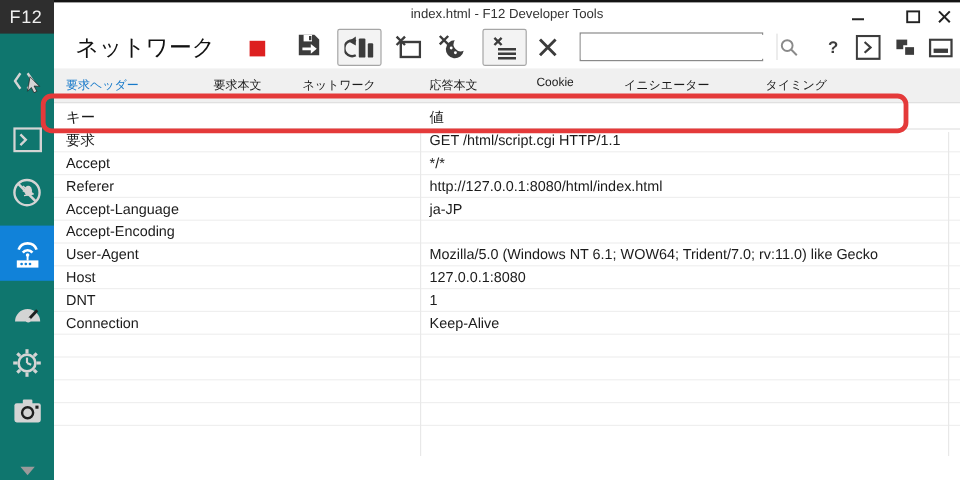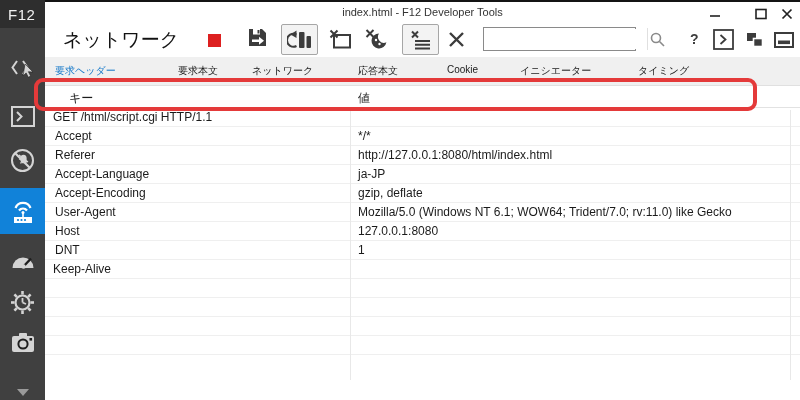--- a/index.html
+++ b/index.html
@@ -1,20 +1,20 @@
 <!DOCTYPE html>
 <html><head>
 <meta charset="utf-8">
 <style>
   * { margin:0; padding:0; box-sizing:border-box; }
   html,body { width:800px; height:400px; overflow:hidden; }
   body { font-family:"Liberation Sans","DejaVu Sans",sans-serif; background:#fff; position:relative; color:#1b1b1b; }
 
   
-  #sidebar { position:absolute; left:0; top:0; width:45px; height:400px; background:#404040; z-index:5; }
+  #sidebar { position:absolute; left:0; top:0; width:45px; height:400px; background:#0f766e; z-index:5; }
   .f12-box { height:28px; background:#2e2e2e; color:#f0f0f0; font-size:15px; display:flex; align-items:center; padding-left:8px; letter-spacing:.5px; }
   .sb-btn { position:absolute; left:0; width:45px; height:40px; display:flex; align-items:center; justify-content:center; cursor:pointer; }
   .sb-btn.active { background:#1182d9; height:46px; }
   .sb-dom { top:48px; } .sb-console { top:96px; } .sb-debug { top:140px; }
   .sb-net { top:188px; } .sb-gauge { top:240px; } .sb-gear { top:282px; }
   .sb-cam { top:322px; } .sb-chev { top:372px; }
   .chev-down { width:0; height:0; border-left:6px solid transparent; border-right:6px solid transparent; border-top:7px solid #9a9a9a; }
 
   
   #main { position:absolute; left:45px; top:0; width:755px; height:352px; background:#fff; }
@@ -58,21 +58,21 @@
 
   
   .tabrow { position:relative; height:29px; background:#f0f0f0; border-bottom:1px solid #e0e0e0; font-size:10px; }
   .tab { position:absolute; top:7px; color:#1b1b1b; cursor:pointer; white-space:nowrap; }
   .tab.active { color:#1779c9; }
   .t0 { left:10px; } .t1 { left:133px; } .t2 { left:207px; } .t3 { left:313px; }
   .t4 { left:402px; } .t5 { left:475px; } .t6 { left:593px; }
 
   
   .thead { position:relative; height:22px; border-bottom:1px solid #e2e2e2; font-size:12px; }
-  .thead .hk { position:absolute; left:24px; top:4px; }
+  .thead .hk { position:absolute; left:10px; top:4px; }
   .thead .hv { position:absolute; left:313px; top:4px; }
   .trow { display:flex; height:19px; border-bottom:1px solid #efefef; align-items:center; font-size:12px; cursor:default; }
   .ck { width:305px; padding-left:10px; white-space:nowrap; overflow:hidden; }
   .cv { flex:1; padding-left:8px; white-space:nowrap; overflow:hidden; }
   .vline { position:absolute; width:1px; background:#e8e8e8; top:110px; height:270px; z-index:1; }
   .vl1 { left:305px; } .vl2 { left:745px; }
 
   
   #annotation { position:absolute; left:34px; top:78px; width:723px; height:33px; border:4px solid #e43a3a; border-radius:9px; z-index:20; pointer-events:none; }
 
@@ -293,51 +293,52 @@
     <span class="tab t6">タイミング</span>
   </div>
 
   <div class="thead">
     <span class="hk">キー</span>
     <span class="hv">値</span>
   </div>
 
   <div>
     <div class="trow">
+      <span class="ck">要求</span>
       <span class="cv">GET /html/script.cgi HTTP/1.1</span>
     </div>
     <div class="trow">
       <span class="ck">Accept</span>
       <span class="cv">*/*</span>
     </div>
     <div class="trow">
       <span class="ck">Referer</span>
       <span class="cv">http://127.0.0.1:8080/html/index.html</span>
     </div>
     <div class="trow">
       <span class="ck">Accept-Language</span>
       <span class="cv">ja-JP</span>
     </div>
     <div class="trow">
       <span class="ck">Accept-Encoding</span>
-      <span class="cv">gzip, deflate</span>
     </div>
     <div class="trow">
       <span class="ck">User-Agent</span>
       <span class="cv">Mozilla/5.0 (Windows NT 6.1; WOW64; Trident/7.0; rv:11.0) like Gecko</span>
     </div>
     <div class="trow">
       <span class="ck">Host</span>
       <span class="cv">127.0.0.1:8080</span>
     </div>
     <div class="trow">
       <span class="ck">DNT</span>
       <span class="cv">1</span>
     </div>
     <div class="trow">
+      <span class="ck">Connection</span>
       <span class="cv">Keep-Alive</span>
     </div>
     <div class="trow"></div>
     <div class="trow"></div>
     <div class="trow"></div>
     <div class="trow"></div>
   </div>
 
   <div class="vline vl1"></div>
   <div class="vline vl2"></div>

